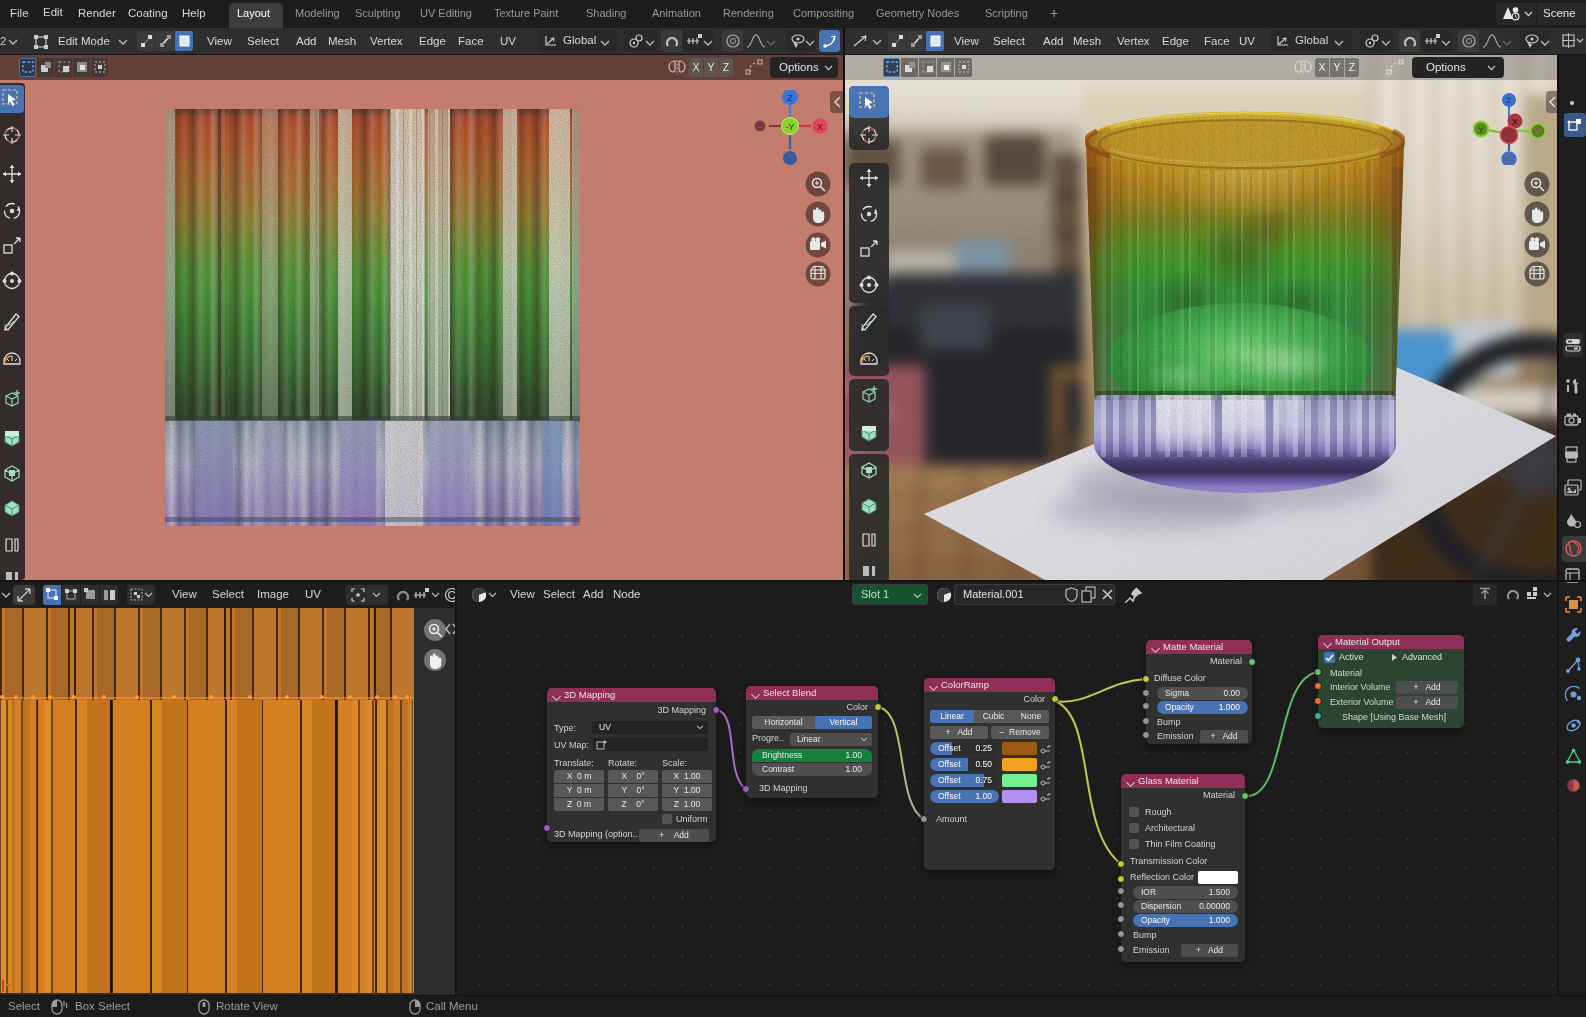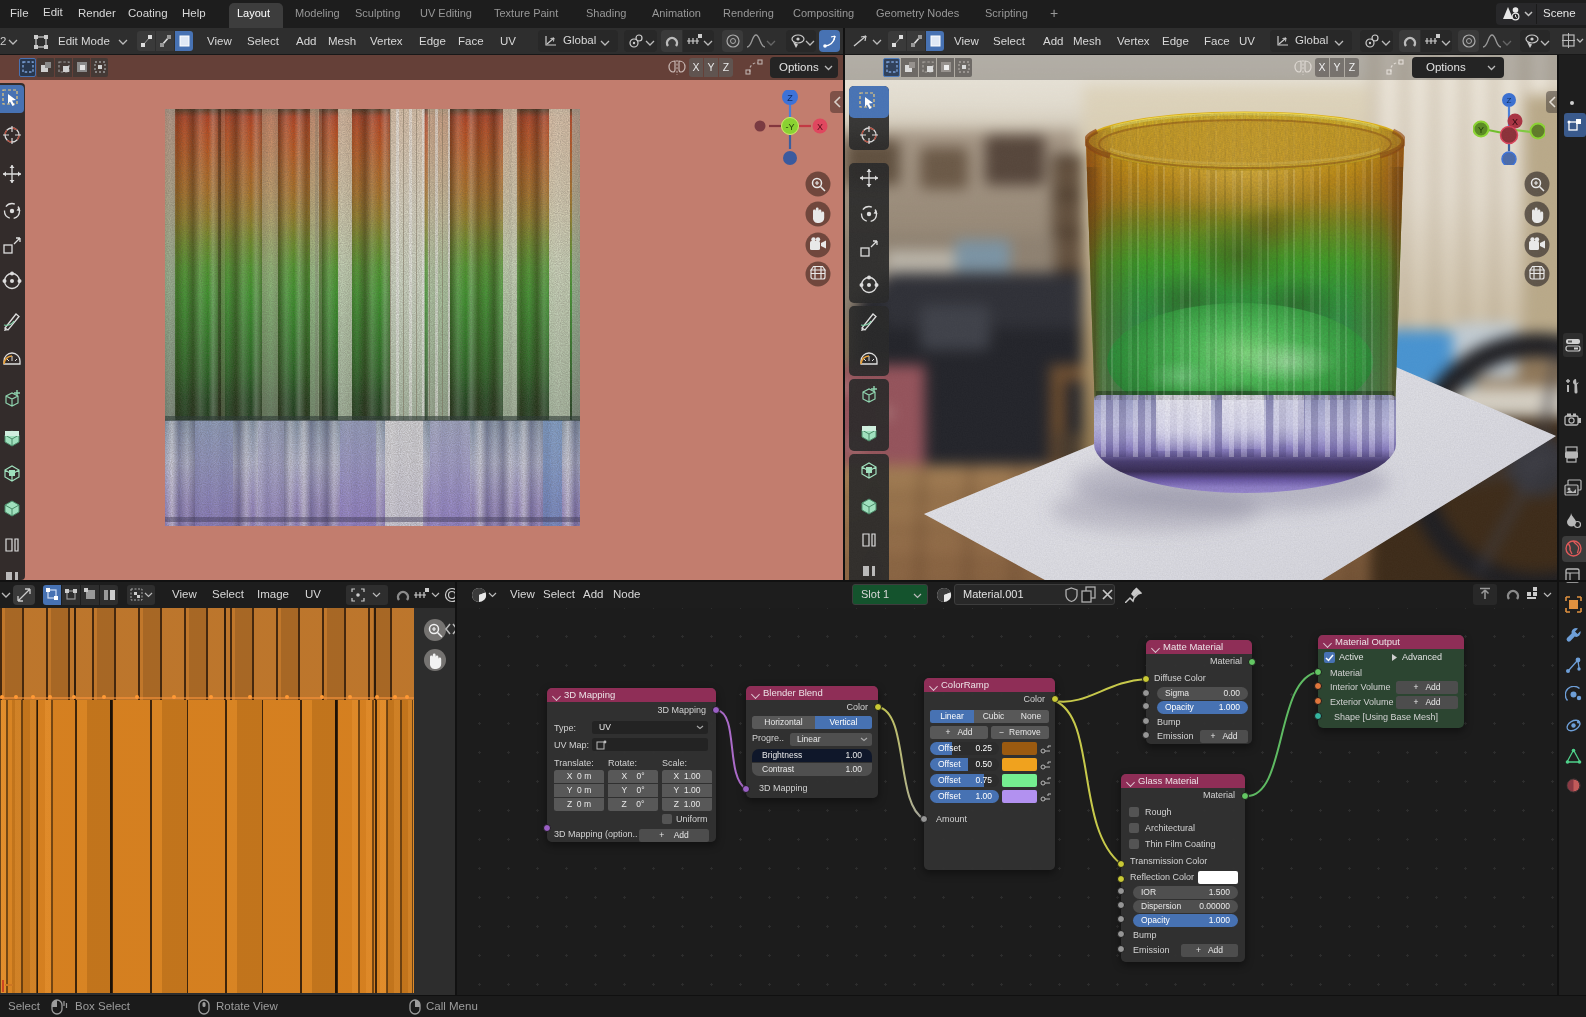--- a/index.html
+++ b/index.html
@@ -1059,32 +1059,32 @@
       <div class="nbtn" style="left:115px;top:110px;width:50px;border-radius:0 0 2.5px 2.5px;">Z&nbsp; 1.00</div>
       <div class="chk" style="left:115px;top:126px;"></div>
       <div class="nrow" style="left:129px;top:125px;">Uniform</div>
       <div class="nrow" style="left:7px;top:140px;width:83px;overflow:hidden;white-space:nowrap;">3D Mapping (option...</div>
       <div class="nbtn" style="left:92px;top:141px;width:70px;background:#4d4d4d;">+&nbsp;&nbsp;&nbsp;&nbsp;Add</div>
       <div class="sock" style="left:-4px;top:136px;background:#9a5fc5;"></div>
       <div class="sock" style="left:165px;top:18px;background:#9a5fc5;"></div>
     </div>
 
     <div class="node" style="left:289px;top:104px;width:132px;height:112px;">
-      <div class="nhdr">Blender Blend</div>
+      <div class="nhdr">Select Blend</div>
       <div class="nrow" style="right:10px;top:15px;">Color</div>
       <div class="nbtn" style="left:6px;top:30px;width:63px;border-radius:2.5px 0 0 2.5px;">Horizontal</div>
       <div class="nbtn" style="left:69px;top:30px;width:57px;background:#4772b3;border-radius:0 2.5px 2.5px 0;color:#fff;">Vertical</div>
       <div class="nrow" style="left:6px;top:46px;">Progre..</div>
       <div class="nbtn" style="left:44px;top:47px;width:82px;background:#4f4f4f;text-align:left;">
         <span style="margin-left:7px;">Linear</span>
         <svg style="position:absolute;right:4px;top:4px;" width="8" height="5">
             <path d="M1 1 l3 2.5 L7 1" fill="none" stroke="#aaa" stroke-width="1.1"></path>
           </svg>
       </div>
-      <div class="nfield" style="left:6px;top:63px;width:120px;background:#0f172a;border-radius:7px 7px 0 0;">
+      <div class="nfield" style="left:6px;top:63px;width:120px;background:#15803d;border-radius:7px 7px 0 0;">
         <span style="position:absolute;left:10px;">Brightness</span>
           <span style="position:absolute;right:10px;">1.00</span>
       </div>
       <div class="nfield" style="left:6px;top:77px;width:120px;background:#4f4f4f;border-radius:0 0 7px 7px;">
         <span style="position:absolute;left:10px;">Contrast</span>
           <span style="position:absolute;right:10px;">1.00</span>
       </div>
       <div class="nrow" style="left:13px;top:96px;">3D Mapping</div>
       <div class="sock" style="left:-4px;top:99px;background:#9a5fc5;"></div>
       <div class="sock" style="left:128px;top:17px;background:#c9c935;"></div>
@@ -1171,21 +1171,21 @@
       <div class="nrow" style="left:21px;top:16px;color:#e0e0e0;">Active</div>
       <svg class="abs" style="left:73px;top:18px;" width="7" height="9">
           <path d="M1 1 l5 3.5 L1 8 z" fill="#cfcfcf"></path>
         </svg>
       <div class="nrow" style="left:84px;top:16px;color:#e0e0e0;">Advanced</div>
       <div class="nrow" style="left:12px;top:32px;">Material</div>
       <div class="nrow" style="left:12px;top:46px;">Interior Volume</div>
       <div class="nbtn" style="left:78px;top:46px;width:62px;background:#4d4d4d;">+&nbsp;&nbsp;&nbsp;Add</div>
       <div class="nrow" style="left:12px;top:61px;">Exterior Volume</div>
       <div class="nbtn" style="left:78px;top:61px;width:62px;background:#4d4d4d;">+&nbsp;&nbsp;&nbsp;Add</div>
-      <div class="nrow" style="left:16px;top:76px;text-align:right;">Shape [Using Base Mesh]</div>
+      <div class="nrow" style="left:24px;top:76px;text-align:right;">Shape [Using Base Mesh]</div>
       <div class="sock" style="left:-4px;top:33px;background:#63c763;"></div>
       <div class="sock" style="left:-4px;top:47px;background:#e0763c;"></div>
       <div class="sock" style="left:-4px;top:62px;background:#e0763c;"></div>
       <div class="sock" style="left:-4px;top:77px;background:#35b5a0;"></div>
     </div>
 
     <div class="node" style="left:664px;top:192px;width:124px;height:188px;">
       <div class="nhdr">Glass Material</div>
       <div class="nrow" style="right:10px;top:15px;">Material</div>
       <div class="chk" style="left:8px;top:33px;"></div>

